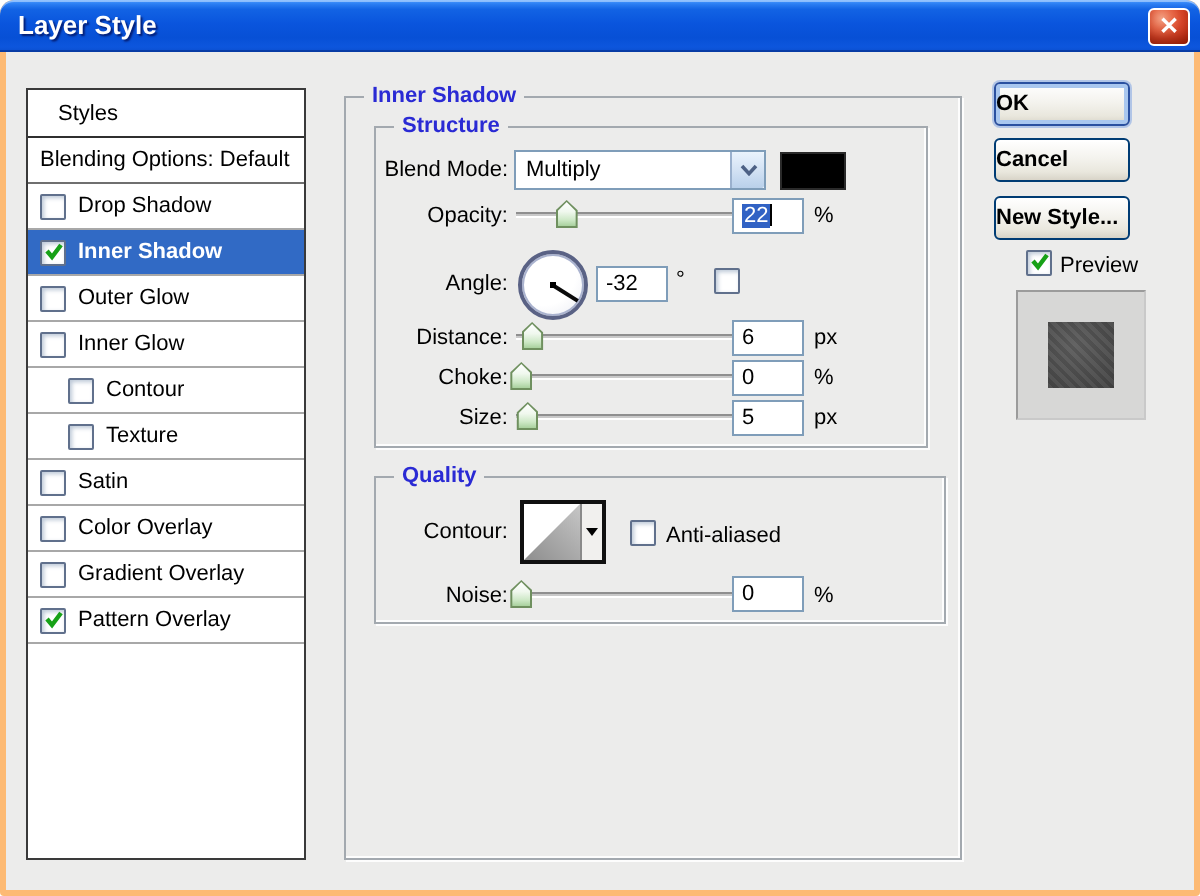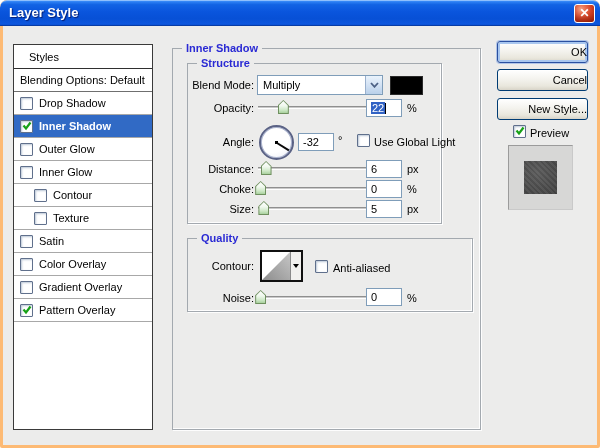--- a/index.html
+++ b/index.html
@@ -86,23 +86,23 @@
   
   .contour-wrap { position:absolute; left:72px; top:11px; width:43px; height:32px;
                   border:2px solid #101010; background:#fff; display:flex; }
   .contour-swatch { position:relative; flex:1; background:#fff; }
   .contour-swatch svg { position:absolute; left:0; top:0; }
   .contour-btn { width:11px; border-left:1px solid #8a8a8a; background:#f1f0ee;
                  display:flex; align-items:center; justify-content:center; }
   .tri-down { width:0; height:0; border:3px solid transparent; border-top:4px solid #000; margin-top:3px; }
 
   
-  .xp-btn { position:absolute; width:91px; height:22px; border:1px solid #003c74; border-radius:3px;
+  .xp-btn { position:absolute; width:68px; height:22px; border:1px solid #003c74; border-radius:3px;
     background:linear-gradient(180deg,#ffffff 0%,#f4f3ee 45%,#e9e7dd 80%,#d8d4c8 100%);
-    text-align:right; line-height:20px; box-shadow:inset 0 1px 0 #fff; cursor:default; }
+    text-align:left; line-height:20px; box-shadow:inset 0 1px 0 #fff; cursor:default;font-weight:bold; }
   .xp-btn.default { border-color:#2a50a0;
     box-shadow:inset 0 0 0 2px #a9c7ef, 0 0 0 1px rgba(90,140,225,.4); }
 
   
   .pv-outer { position:absolute; left:505px; top:119px; width:65px; height:65px;
     background:#d7d7d6; border:1px solid #9b9b9b; border-right-color:#c9c9c9; border-bottom-color:#c9c9c9; }
   .pv-inner { position:absolute; left:15px; top:15px; width:33px; height:33px; background:#4e4e4e;
     background-image:radial-gradient(circle at 40% 35%, rgba(255,255,255,.08), rgba(0,0,0,.14)),
       repeating-linear-gradient(45deg, rgba(255,255,255,.05) 0 2px, rgba(0,0,0,.07) 2px 4px); }
 
@@ -175,21 +175,21 @@
               <path d="M2.5 5.5 L5 8.5 L9.5 2.5" fill="none" stroke="#17a117" stroke-width="2.2"></path>
             </svg>
         </span>
         <span>Pattern Overlay</span>
       </div>
     </div>
 
     <div class="group" style="left:169px; top:22px; width:309px; height:382px;">
       <span class="legend">Inner Shadow</span>
 
-      <div class="group" style="left:14px; top:14px; width:255px; height:161px;">
+      <div class="group" style="left:14px; top:14px; width:277px; height:161px;">
         <span class="legend">Structure</span>
 
         <span class="flabel" style="left:0; top:14px;">Blend Mode:</span>
         <div class="combo" style="left:69px; top:11px; width:126px; height:20px;">
           <span class="combo-text">Multiply</span>
           <span class="combo-btn">
             <svg width="9" height="6" viewBox="0 0 9 6">
                 <path d="M1 1 L4.5 4.8 L8 1" fill="none" stroke="#4d6185" stroke-width="1.8"></path>
               </svg>
           </span>
@@ -209,21 +209,20 @@
         <span class="flabel" style="left:0; top:71px;">Angle:</span>
         <div class="dial" style="left:71px; top:61px;">
           <div class="needle" style="transform: rotate(32deg);"></div>
           <div class="dot"></div>
         </div>
         <div class="tinput" style="left:110px; top:69px;">
           <span>-32</span>
         </div>
         <span class="unit" style="left:150px; top:69px;">°</span>
         <span class="cb" style="position:absolute; left:169px; top:70px;"></span>
-        <span class="lbl" style="left:186px; top:71px;">Use Global Light</span>
 
         <span class="flabel" style="left:0; top:98px;">Distance:</span>
         <div class="slider" style="left:70px; top:96px;">
           <div class="track"></div>
           <div class="thumb" style="left: 7%;"></div>
         </div>
         <div class="tinput" style="left:178px; top:96px;">
           <span>6</span>
         </div>
         <span class="unit" style="left:219px; top:98px;">px</span>

